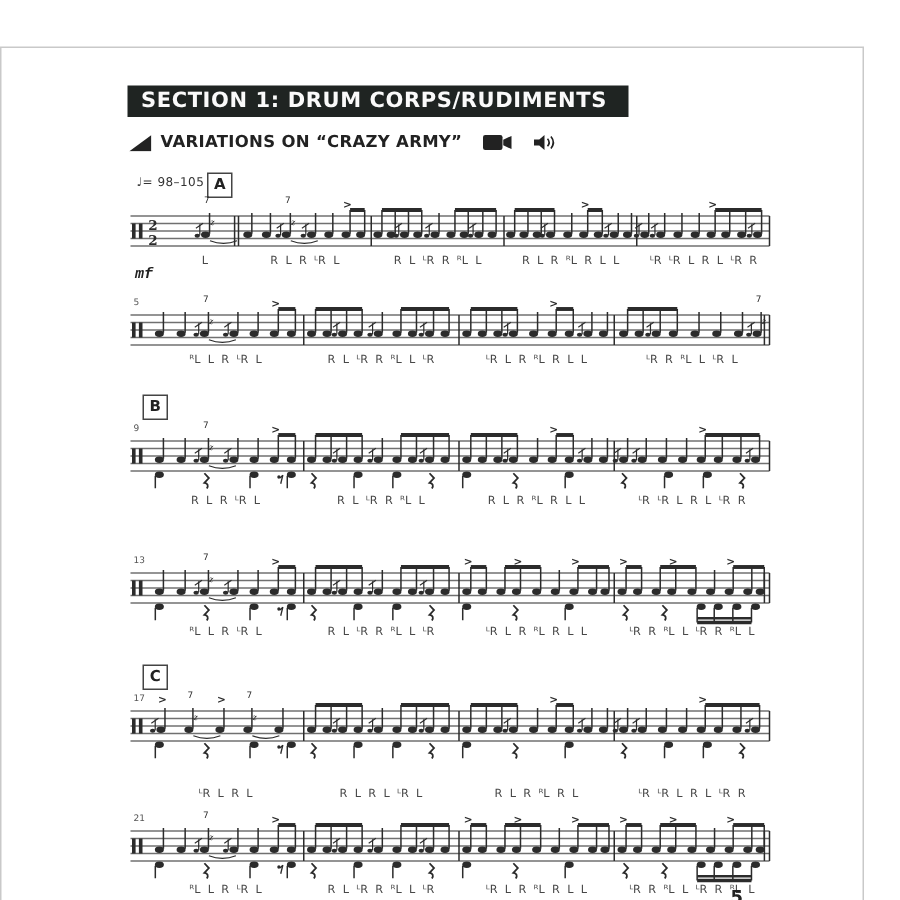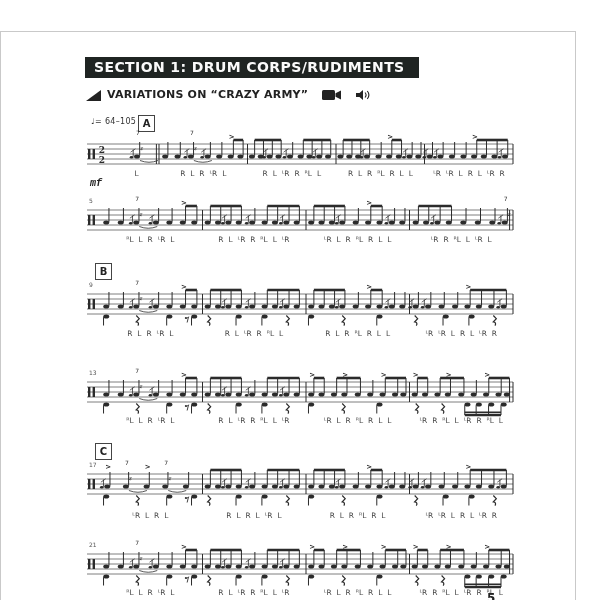--- a/index.html
+++ b/index.html
@@ -51,21 +51,21 @@
       <rect x="0" y="1" width="13" height="10" rx="1.5" fill="#222"></rect>
       <polygon points="13.5,4.2 19,1.6 19,10.4 13.5,7.8" fill="#222"></polygon>
     </svg>
     <svg class="sub-icon" width="15" height="12" viewBox="0 0 15 12">
       <polygon points="0,4 3.5,4 7,1 7,11 3.5,8 0,8" fill="#222"></polygon>
       <path d="M9,3.5 q2.2,2.5 0,5" stroke="#222" stroke-width="1.1" fill="none"></path>
       <path d="M11.3,2 q3.2,4 0,8" stroke="#222" stroke-width="1.1" fill="none"></path>
     </svg>
   </div>
 
-  <div class="tempo">♩= 64–105</div>
+  <div class="tempo">♩= 98–105</div>
 
   <div class="rehearsal" style="left:137px;top:83px">A</div>
   <div class="rehearsal" style="left:94px;top:231px">B</div>
   <div class="rehearsal" style="left:94px;top:411px">C</div>
 
   <svg class="system" style="top:96px" width="430" height="52" viewBox="0 0 430 52">
       <line x1="2" y1="16" x2="428" y2="16" stroke="#707070" stroke-width="0.9"></line>
       <line x1="2" y1="21" x2="428" y2="21" stroke="#707070" stroke-width="0.9"></line>
       <line x1="2" y1="26" x2="428" y2="26" stroke="#707070" stroke-width="0.9"></line>
       <line x1="2" y1="31" x2="428" y2="31" stroke="#707070" stroke-width="0.9"></line>
@@ -931,21 +931,21 @@
     <span class="stk" style="left:27.3%;width:24%">R L ᴸR R ᴿL L</span>
     <span class="stk" style="left:51.4%;width:24%">R L R ᴿL R L L</span>
     <span class="stk" style="left:75.5%;width:24%">ᴸR ᴸR L R L ᴸR R</span>
   </div>
   <div class="stkrow" style="top:384px">
     <span class="stk" style="left:3.2%;width:24%">ᴿL L R ᴸR L</span>
     <span class="stk" style="left:27.3%;width:24%">R L ᴸR R ᴿL L ᴸR</span>
     <span class="stk" style="left:51.4%;width:24%">ᴸR L R ᴿL R L L</span>
     <span class="stk" style="left:75.5%;width:24%">ᴸR R ᴿL L ᴸR R ᴿL L</span>
   </div>
-  <div class="stkrow" style="top:479px">
+  <div class="stkrow" style="top:492px">
     <span class="stk" style="left:3.2%;width:24%">ᴸR L R L</span>
     <span class="stk" style="left:27.3%;width:24%">R L R L ᴸR L</span>
     <span class="stk" style="left:51.4%;width:24%">R L R ᴿL R L</span>
     <span class="stk" style="left:75.5%;width:24%">ᴸR ᴸR L R L ᴸR R</span>
   </div>
   <div class="stkrow" style="top:556px">
     <span class="stk" style="left:3.2%;width:24%">ᴿL L R ᴸR L</span>
     <span class="stk" style="left:27.3%;width:24%">R L ᴸR R ᴿL L ᴸR</span>
     <span class="stk" style="left:51.4%;width:24%">ᴸR L R ᴿL R L L</span>
     <span class="stk" style="left:75.5%;width:24%">ᴸR R ᴿL L ᴸR R ᴿL L</span>

